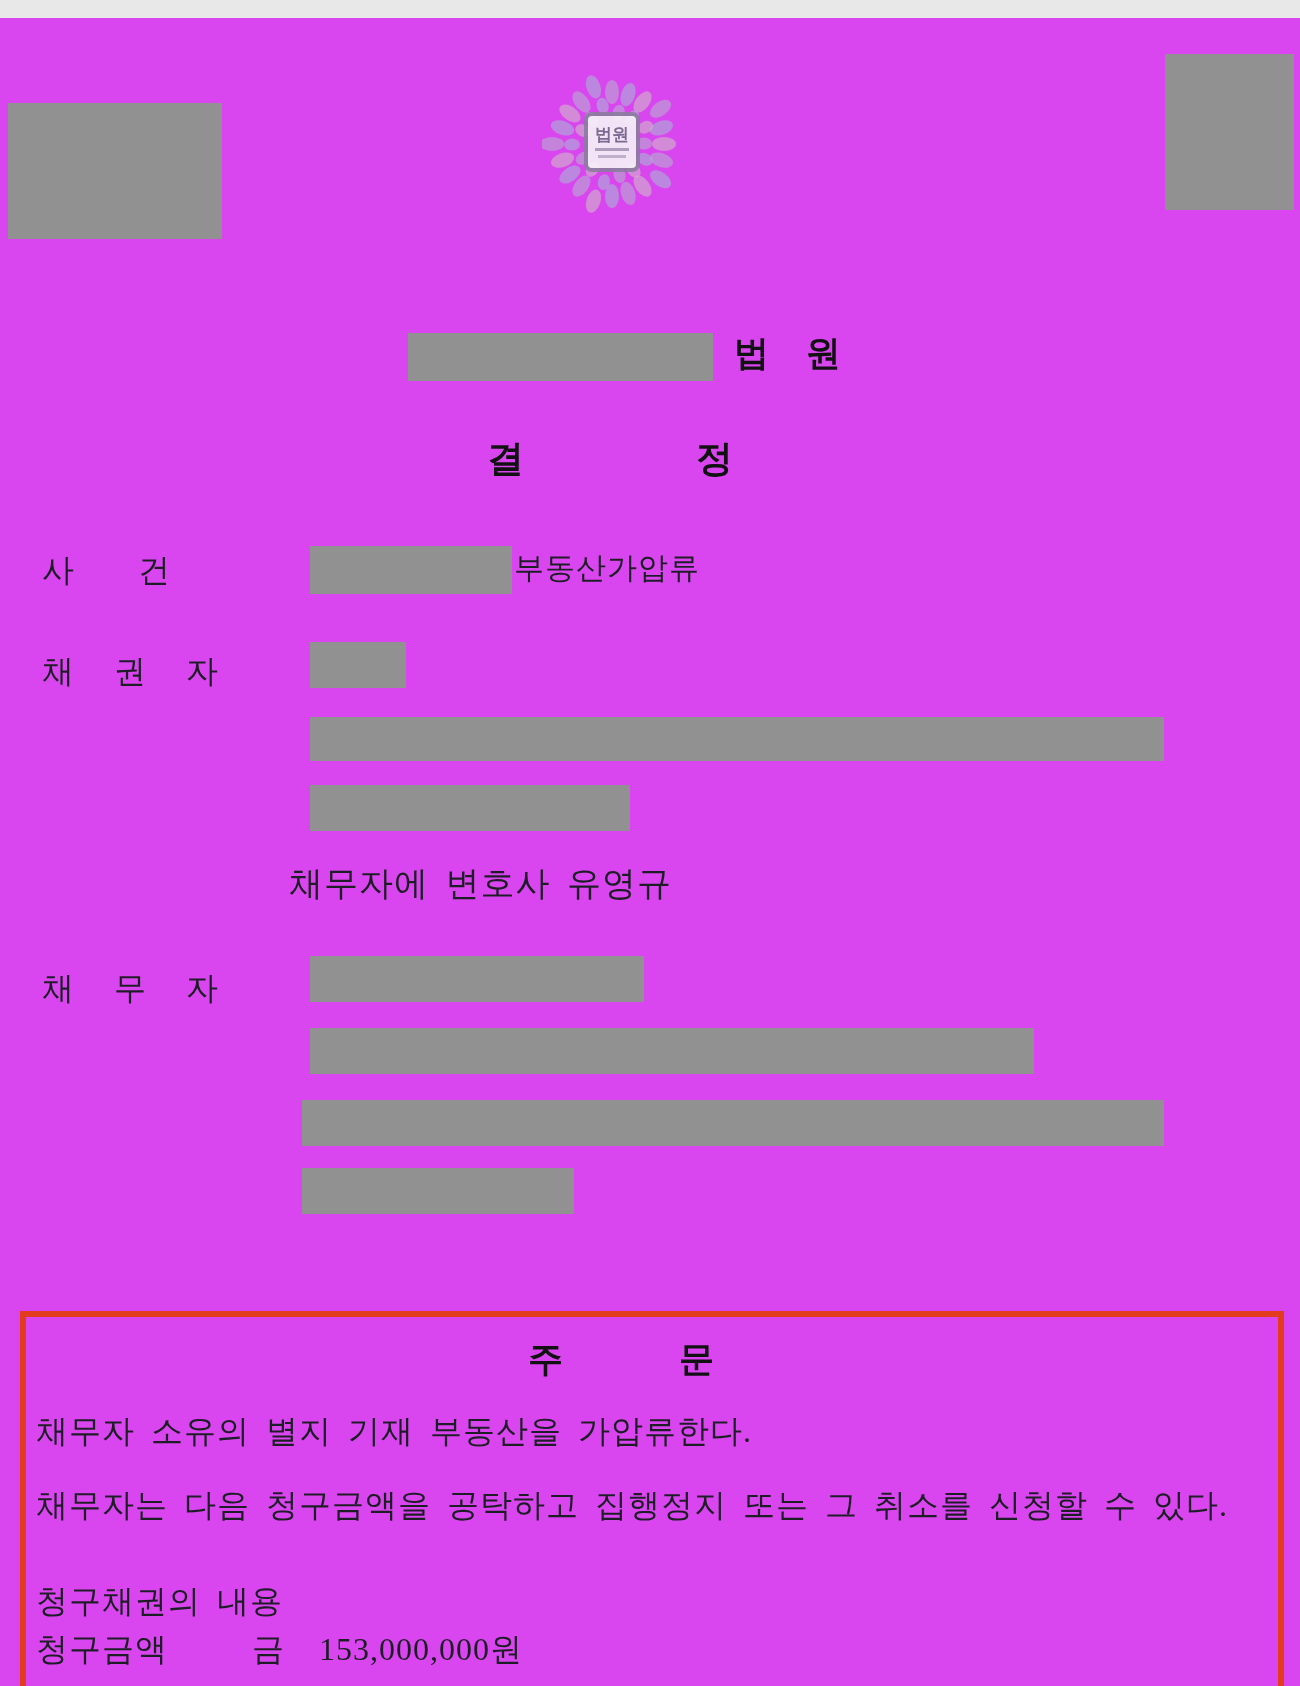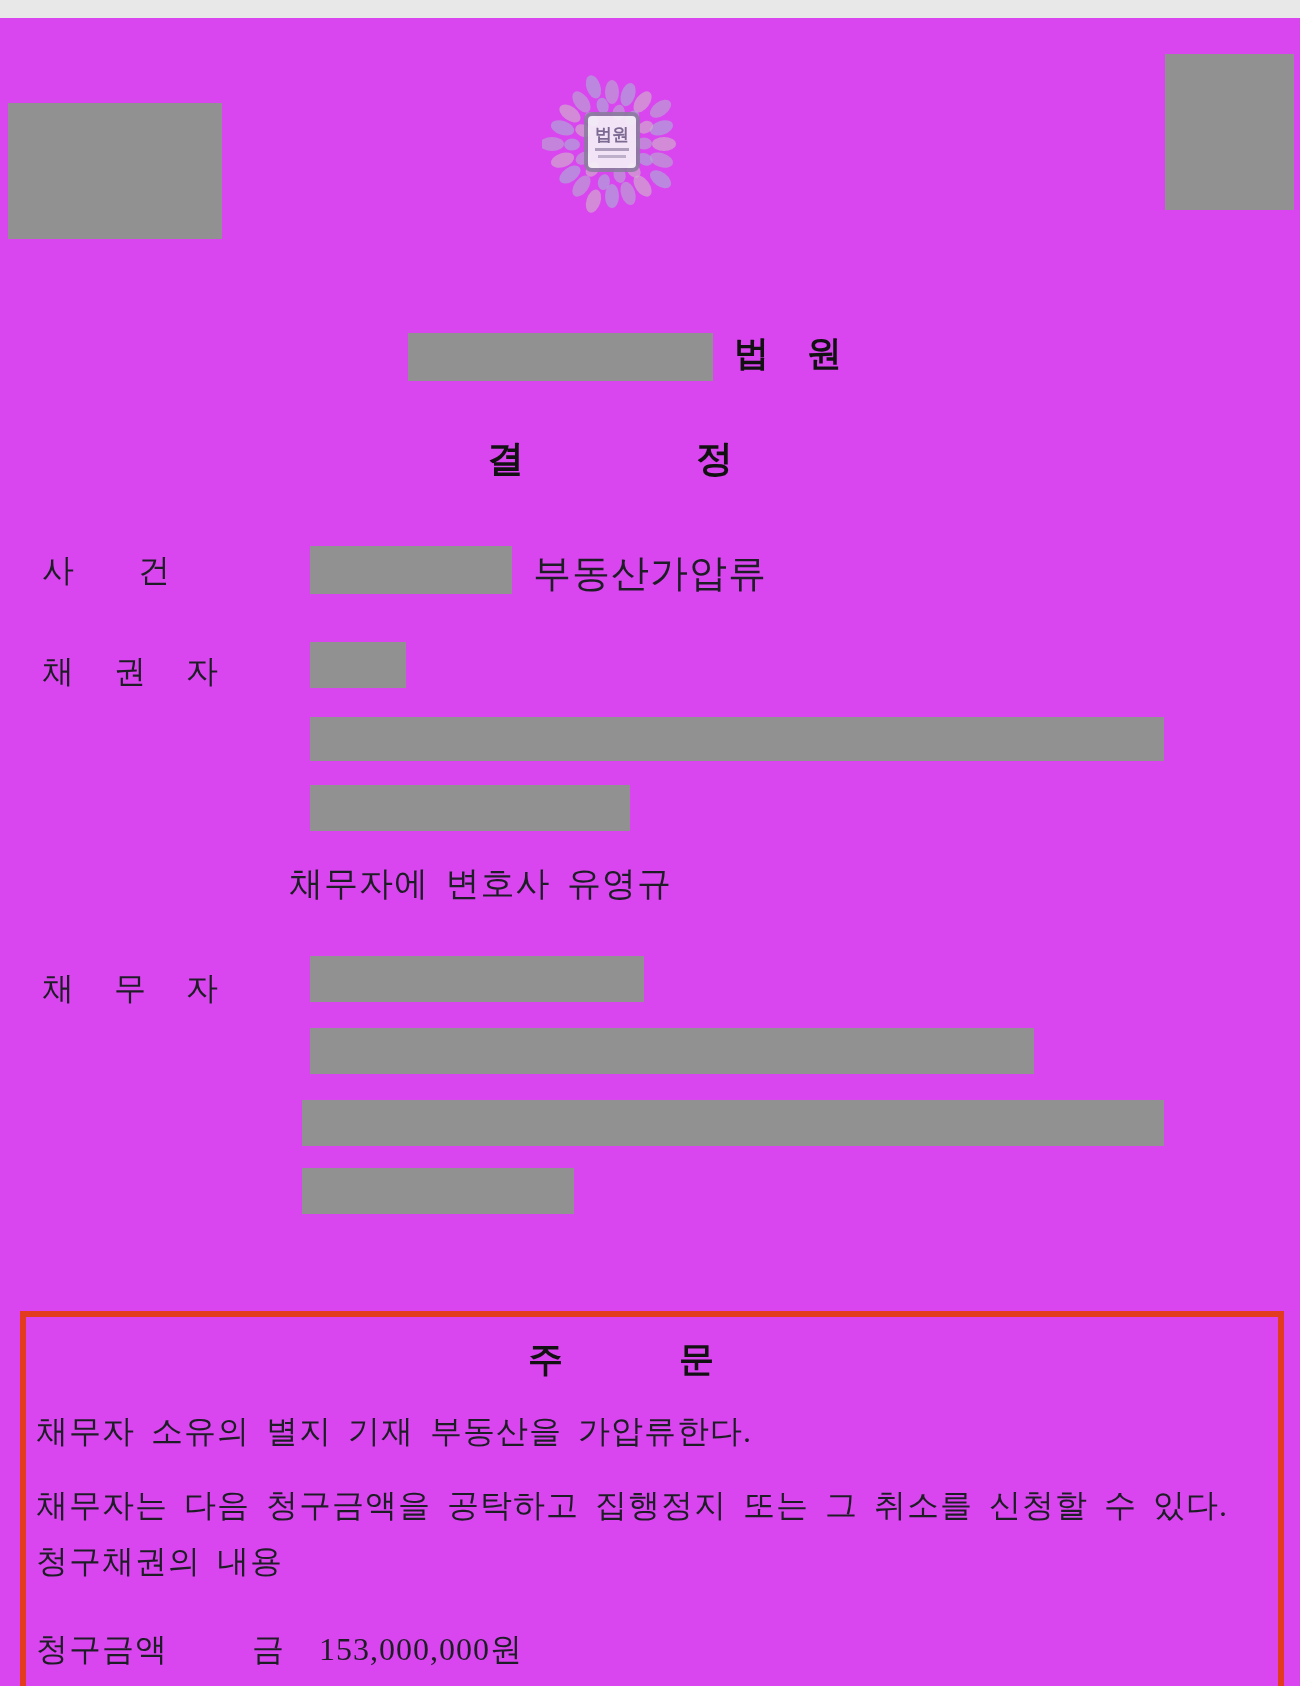--- a/index.html
+++ b/index.html
@@ -13,21 +13,21 @@
     width:1300px;height:1686px;
     margin:18px auto;
     background:#d946ef;
     font-family:"Liberation Serif","DejaVu Serif",serif;
     color:var(--text);
     overflow:hidden;
   }
   .redaction{position:absolute;background:var(--redaction-gray);}
   .abs{position:absolute;}
   .hdr{
-    font-family:Liberation Sans, sans-serif;
+    font-family:Liberation Serif, serif;
     font-weight:700;color:#111;
   }
   .label-spread{display:flex;justify-content:space-between;font-size:32px;}
   .body-line{font-size:32px;letter-spacing:1px;word-spacing:7px;white-space:nowrap;}
   .seal-wrap{position:absolute;left:542px;top:50px;width:140px;height:148px;}
   .order-box{
     position:absolute;left:20px;top:1293px;width:1252px;height:374px;
     border:6px solid var(--order-box-border);
   }
 </style>
@@ -90,21 +90,21 @@
   <div class="abs hdr label-spread" style="left:487px;top:416px;width:246px;font-size:37px;">
     <span>결</span>
     <span>정</span>
   </div>
 
   <div class="abs label-spread" style="left:42px;top:531px;width:128px;">
     <span>사</span>
     <span>건</span>
   </div>
   <div class="redaction" style="left:310px;top:528px;width:202px;height:48px;"></div>
-  <div class="abs body-line" style="left:533px;top:530px;font-size:38px;">부동산가압류</div>
+  <div class="abs body-line" style="left:514px;top:530px;font-size:30px;">부동산가압류</div>
 
   <div class="abs label-spread" style="left:42px;top:632px;width:176px;">
     <span>채</span>
     <span>권</span>
     <span>자</span>
   </div>
   <div class="redaction" style="left:310px;top:624px;width:96px;height:46px;"></div>
   <div class="redaction" style="left:310px;top:699px;width:854px;height:44px;"></div>
   <div class="redaction" style="left:310px;top:767px;width:320px;height:46px;"></div>
   <div class="abs body-line" style="left:289px;top:843px;font-size:34px;">채무자에 변호사 유영규</div>
@@ -123,21 +123,21 @@
 
   <div class="abs hdr label-spread" style="left:528px;top:1318px;width:186px;font-size:35px;">
     <span>주</span>
     <span>문</span>
   </div>
 
   <div class="abs body-line" style="left:36px;top:1466px;">채무자는 다음 청구금액을 공탁하고 집행정지 또는 그 취소를 신청할 수 있다.</div>
 
   <div class="abs body-line" style="left:36px;top:1392px;">채무자 소유의 별지 기재 부동산을 가압류한다.</div>
 
-  <div class="abs body-line" style="left:36px;top:1522px;display:flex;gap:26px;">
+  <div class="abs body-line" style="left:36px;top:1562px;display:flex;gap:26px;">
     <span>청구채권의 내용</span>
   </div>
 
   <div class="abs body-line" style="left:36px;top:1610px;display:flex;">
     <span>청구금액</span>
     <span style="width:84px;"></span>
     <span>금</span>
     <span style="width:34px;"></span>
     <span>153,000,000원</span>
   </div>

